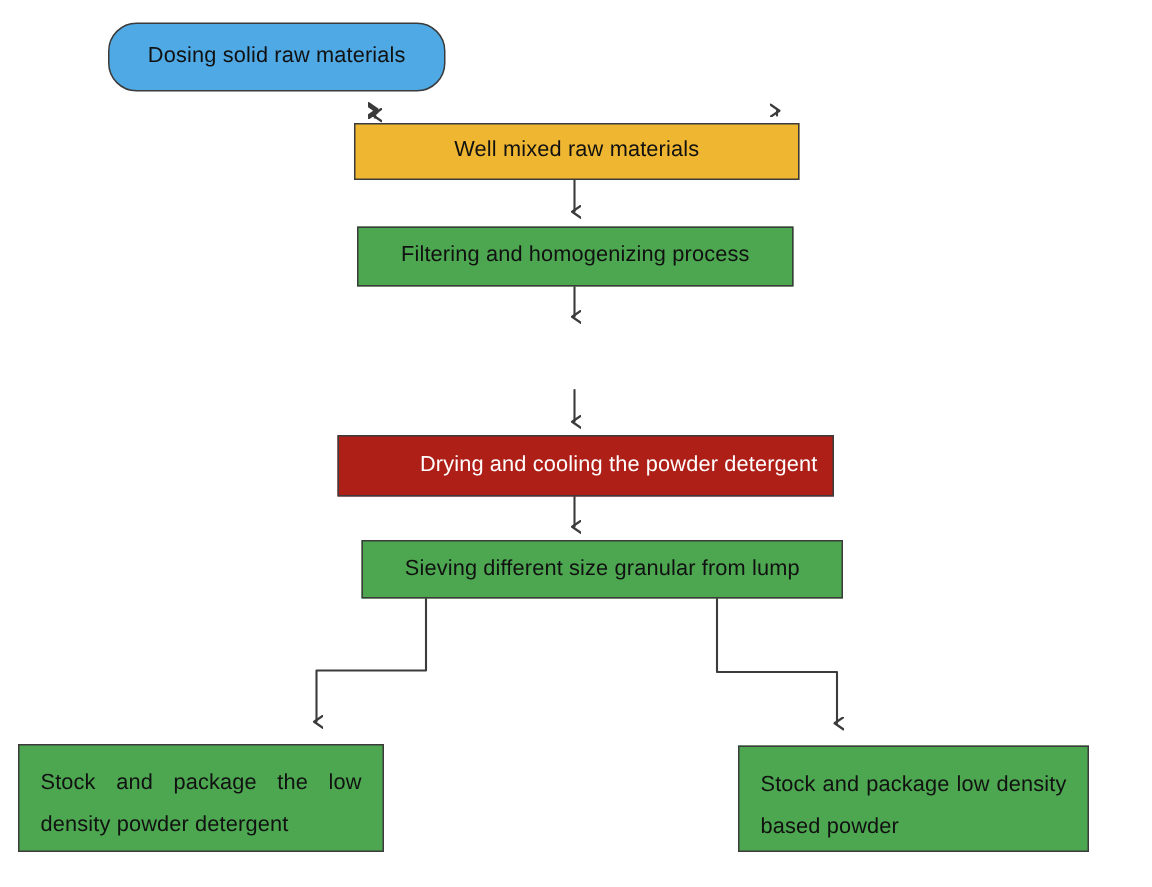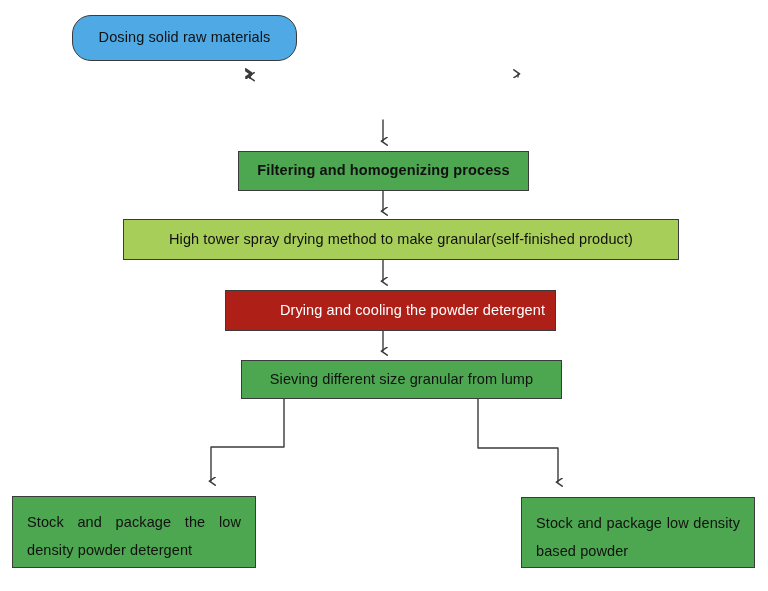--- a/index.html
+++ b/index.html
@@ -134,38 +134,38 @@
 
       <path d="M478,399 L478,448 L558,448 L558,482" marker-end="url(#arrowhead)"></path>
     </g>
   </svg>
 
   <div class="node blue" style="left:72px; top:15px; width:225px; height:46px;">
     <span class="label">Dosing solid raw materials</span>
   </div>
 
 
+  <div class="node amber" style="left:236px; top:82px; width:297px; height:38px;">
+    <span class="label">Well mixed raw materials</span>
+  </div>
 
-  <div class="node green" style="left:238px; top:151px; width:291px; height:40px;font-weight:bold;">
+  <div class="node green" style="left:238px; top:151px; width:291px; height:40px;">
     <span class="label">Filtering and homogenizing process</span>
   </div>
 
-  <div class="node lgreen" style="left:123px; top:219px; width:556px; height:41px;">
-    <span class="label">High tower spray drying method to make granular(self-finished product)</span>
-  </div>
 
   <div class="node red" style="left:225px; top:290px; width:331px; height:41px;">
     <span class="label">Drying and cooling the powder detergent</span>
   </div>
 
   <div class="node green" style="left:241px; top:360px; width:321px; height:39px;justify-content:flex-end;">
     <span class="label">Sieving different size granular from lump</span>
   </div>
 
   <div class="node green justified" style="left:12px; top:496px; width:244px; height:72px;">
     <span class="label">Stock and package the low density powder detergent</span>
   </div>
 
-  <div class="node green justified" style="left:521px; top:497px; width:234px; height:71px;">
+  <div class="node green justified" style="left:492px; top:497px; width:234px; height:71px;">
     <span class="label">Stock and package low density based powder</span>
   </div>
 
 </div>
 
 </body></html>

